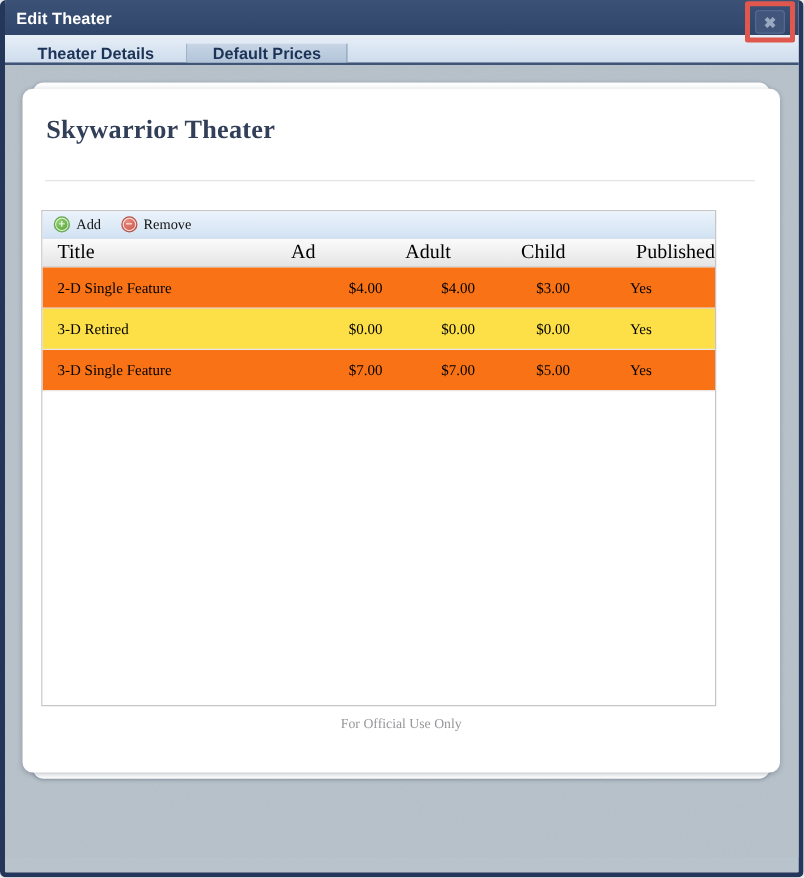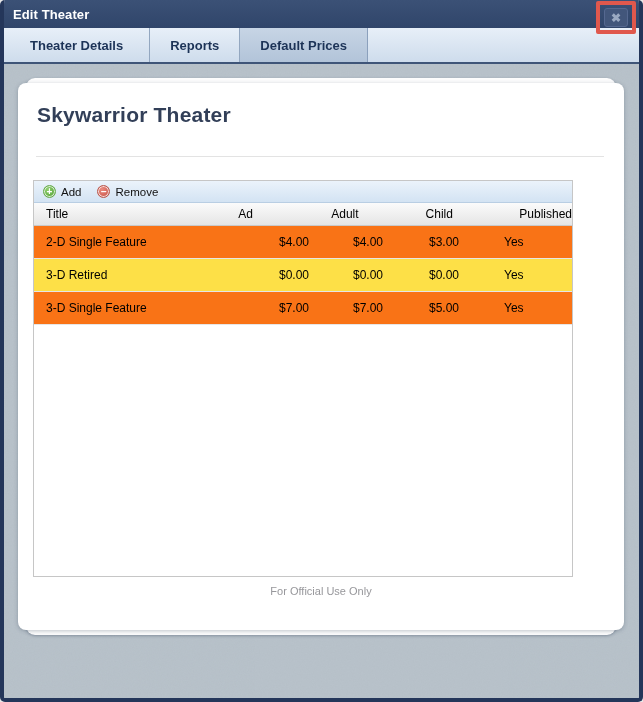--- a/index.html
+++ b/index.html
@@ -23,35 +23,35 @@
     background:transparent;
   }
   .close-btn {
     width:24px; height:19px; background:#42567b; border:1px solid #556890;
     border-radius:3px; display:flex; align-items:center; justify-content:center;
     cursor:pointer;
   }
   .close-x { color:#9aa9c2; font-size:12px; font-weight:bold; line-height:1; }
   
   .tabstrip {
-    height:36px; background:linear-gradient(#e7eff8,#cedcec);
-    border-bottom:2px solid #3f5578; display:flex;
+    height:24px; background:linear-gradient(#e7eff8,#cedcec);
+    border-bottom:2px solid #3f5578; display:flex;align-items:flex-end;
   }
   .tab {
     display:flex; align-items:center; justify-content:center;
     padding:0 20px; font-size:13px; font-weight:bold; color:#1c3357;
     border-right:1px solid #93a7c0; cursor:pointer; white-space:nowrap;
   }
   .tab.first { padding:0 26px; }
   .tab.active {
     background:linear-gradient(#c7d5e5,#b2c4d9);
     border-right:1px solid #8ba0bc;
   }
   
-  .content { position:relative; height:634px; }
+  .content { position:relative; height:634px;font-family:Liberation Serif, serif; }
   .texture { position:absolute; inset:0; display:block; }
   
   .panel-back {
     position:absolute; left:22px; top:14px; width:590px; height:557px;
     background:#fdfdfd; border-radius:9px;
     box-shadow:0 1px 3px rgba(40,55,80,.35);
   }
   .panel {
     position:absolute; left:14px; top:19px; width:606px; height:547px;
     background:#fff; border-radius:8px;
@@ -80,21 +80,21 @@
     display:inline-flex; align-items:center; justify-content:center;
     color:#fff; font-size:10px; font-weight:bold; line-height:1;
     box-shadow:0 0 0 1px rgba(255,255,255,.75) inset;
   }
   .icon-add { background:radial-gradient(circle at 35% 30%, #8ecf6c, #4f9e33); border:1px solid #66a94b; }
   .icon-remove { background:radial-gradient(circle at 35% 30%, #ea8a7f, #c64f43); border:1px solid #b8564b; }
   .thead {
     height:23px; flex:0 0 23px; display:flex; align-items:center;
     background:linear-gradient(#fbfbfb,#e5e5e5);
     border-bottom:1px solid #c9c9c9;
-    font-size:12px; color:#000;gap:47px;
+    font-size:16px; color:#000;gap:47px;
   }
   .trow {
     height:33px; flex:0 0 33px; display:flex; align-items:center;
     border-bottom:1px solid #e6e6e6; font-size:12px; color:#000; background:#f97316;
     cursor:default;
   }
   .trow.alt { background:#fde047; }
   .c0 { width:245px; padding-left:12px; }
   .c1 { width:74px; }
   .c2 { width:76px; }
@@ -115,21 +115,20 @@
     <span class="titlebar-text">Edit Theater</span>
     <div class="close-highlight">
       <div class="close-btn">
         <span class="close-x">✖</span>
       </div>
     </div>
   </div>
 
   <div class="tabstrip">
       <div class="tab first">Theater Details</div>
-      <div class="tab">Reports</div>
       <div class="tab active">Default Prices</div>
     </div>
 
   <div class="content">
     <svg class="texture" width="635" height="634" xmlns="http://www.w3.org/2000/svg">
       <filter id="grain">
         <feTurbulence type="fractalNoise" baseFrequency="0.85" numOctaves="2" stitchTiles="stitch"></feTurbulence>
         <feColorMatrix type="matrix" values="0 0 0 0 0.42  0 0 0 0 0.47  0 0 0 0 0.52  0 0 0 0.8 0"></feColorMatrix>
       </filter>
       <rect width="100%" height="100%" fill="#b9c3cb"></rect>

